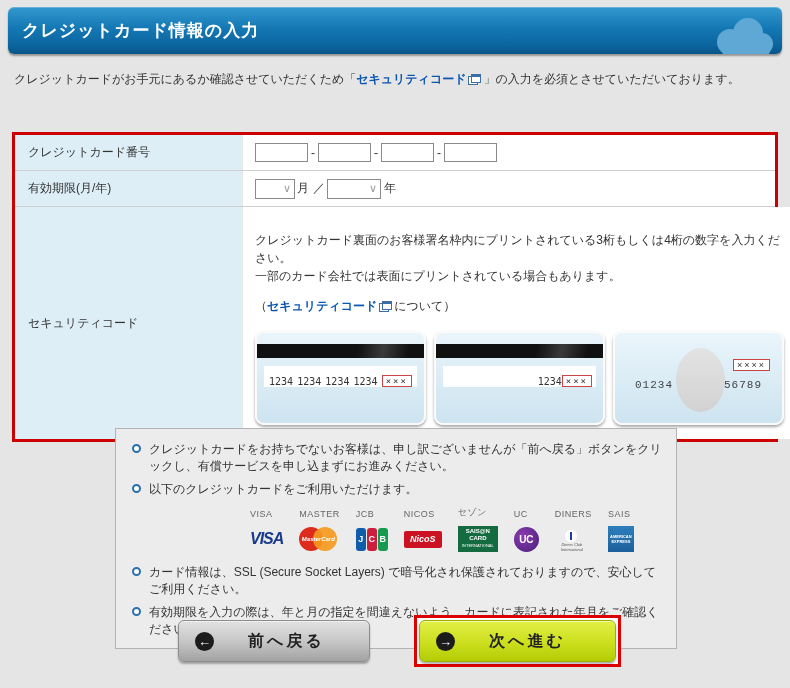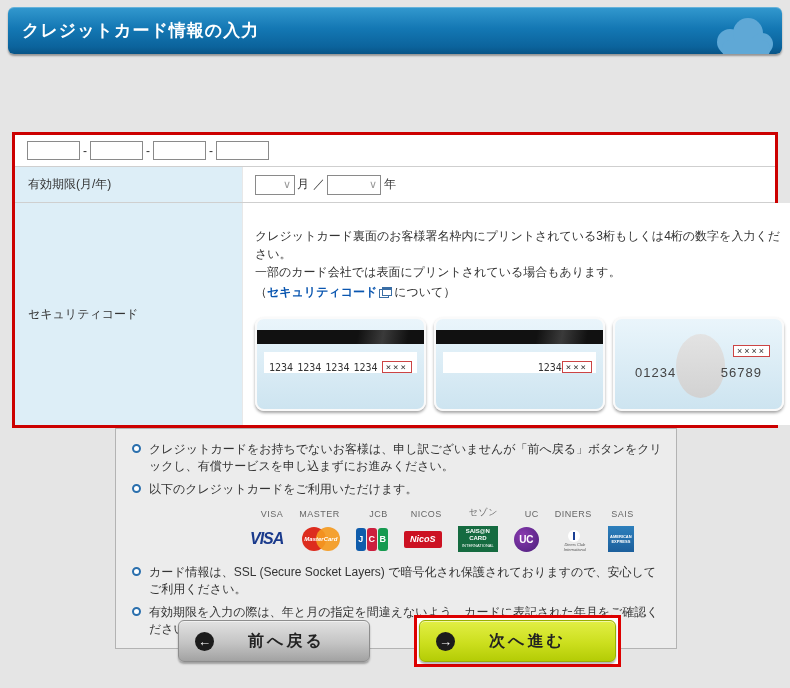--- a/index.html
+++ b/index.html
@@ -48,58 +48,58 @@
   .sec-in { width:68px; }
   .hyphen { margin:0 3px; color:#333; }
   .selbox {
     display:inline-flex; align-items:center; justify-content:flex-end;
     border:1px solid #8a8a8a; height:20px; background:#fff; cursor:pointer;
     padding-right:3px; color:#9a9a9a; font-size:11px;
   }
   .sel-month { width:40px; }
   .sel-year { width:54px; }
   .sec-desc { line-height:18px; margin-top:14px; }
-  .sec-link-line { margin-top:2px; }
+  .sec-link-line { margin-top:12px; }
   
   .cards { display:flex; gap:8px; margin-top:14px; }
   .scard {
     width:171px; height:94px; border-radius:9px; position:relative;
     background:linear-gradient(180deg,#eaf5fb 0%,#cde4f0 100%);
     border:2px solid #fafafa;
     box-shadow:0 2px 3px rgba(0,0,0,0.35);
   }
   .stripe { position:absolute; left:0; right:0; top:11px; height:14px;
     background:linear-gradient(100deg,#111 60%,#3a3a3a 75%,#111 90%); }
   .sign { position:absolute; left:7px; right:7px; top:33px; height:21px; background:#fff;
     display:flex; align-items:flex-end; font-family:"DejaVu Sans Mono",monospace;
     font-size:10px; color:#333; }
   .sign.spread { justify-content:space-between; padding:0 5px; }
   .sign.rightal { justify-content:flex-end; padding-right:4px; }
   .cvc {
     border:1px solid #cc4444; padding:0 3px; letter-spacing:2px; background:#fff;
     font-size:9px; color:#333; white-space:nowrap;
   }
-  .front-num { position:absolute; top:46px; font-family:Liberation Sans, sans-serif;
-    font-size:13px; letter-spacing:1px; color:#444; }
+  .front-num { position:absolute; top:46px; font-family:Liberation Mono, monospace;
+    font-size:11px; letter-spacing:1px; color:#444; }
   .fn-l { left:20px; } .fn-r { right:20px; }
   .oval { position:absolute; left:61px; top:15px; width:49px; height:64px; border-radius:50%;
     background:linear-gradient(180deg,#e3e3e3,#d2d2d2); }
   .cvc4 { position:absolute; right:12px; top:26px; }
   
   .notice {
     position:absolute; left:115px; top:428px; width:562px;
     border:1px solid #b3b3b3; background:#ececec; padding:12px 14px 10px 16px;
   }
   .nline { display:flex; line-height:17px; margin-bottom:6px; }
   .bullet { width:9px; height:9px; border:2px solid #2a6fad; border-radius:50%;
     background:#fff; flex-shrink:0; margin:3px 8px 0 0; }
   .nline .txt { flex:1; }
   
   .brands { display:flex; gap:16px; margin:8px 0 12px 118px; align-items:flex-end; }
-  .brand { display:flex; flex-direction:column; align-items:flex-end; gap:7px; }
+  .brand { display:flex; flex-direction:column; align-items:flex-start; gap:7px; }
   .brand .blabel { font-size:9px; color:#666; letter-spacing:0.5px; }
   .logo { height:26px; display:flex; align-items:center; justify-content:center; }
   .visa-txt { color:#1a3a8c; font-weight:bold; font-style:italic; font-size:16px; letter-spacing:-1px; }
   .mc { position:relative; width:38px; height:24px; }
   .mc i { position:absolute; top:0; width:24px; height:24px; border-radius:50%; }
   .mc .c1 { left:0; background:#dd2c1e; }
   .mc .c2 { right:0; background:#f49a20; opacity:0.92; }
   .mc em { position:absolute; left:0; right:0; top:9px; color:#fff; font-size:6px;
     font-style:italic; font-weight:bold; text-align:center; }
   .jcb { display:flex; gap:1px; }
@@ -150,25 +150,33 @@
     <g fill="#5fa8d6">
       <circle cx="22" cy="26" r="13"></circle>
       <circle cx="40" cy="17" r="15"></circle>
       <circle cx="54" cy="28" r="11"></circle>
       <rect x="14" y="24" width="48" height="18" rx="8"></rect>
     </g>
   </svg>
 </div>
 
 <div class="intro">
+  <div class="ln4">
+    <span>クレジットカードがお手元にあるか確認させていただくため「</span><span class="link">セキュリティコード</span><span class="popup-icon"><svg width="13" height="11" viewBox="0 0 13 11">
+          <rect x="0.5" y="2.5" width="9" height="8" fill="#fff" stroke="#3a6ea5"></rect>
+          <rect x="3.5" y="0.5" width="9" height="8" fill="#fff" stroke="#3a6ea5"></rect>
+          <rect x="4" y="1" width="8" height="2" fill="#3a6ea5"></rect>
+        </svg></span><span>」の入力を必須とさせていただいております。</span>
+  </div>
 </div>
 
 <div class="formbox">
 
   <div class="frow">
+    <div class="fl">クレジットカード番号</div>
     <div class="fc">
       <input class="txt num-in" type="text" style="">
       <span class="hyphen">-</span>
       <input class="txt num-in" type="text" style="">
       <span class="hyphen">-</span>
       <input class="txt num-in" type="text" style="">
       <span class="hyphen">-</span>
       <input class="txt num-in" type="text" style="">
     </div>
   </div>

